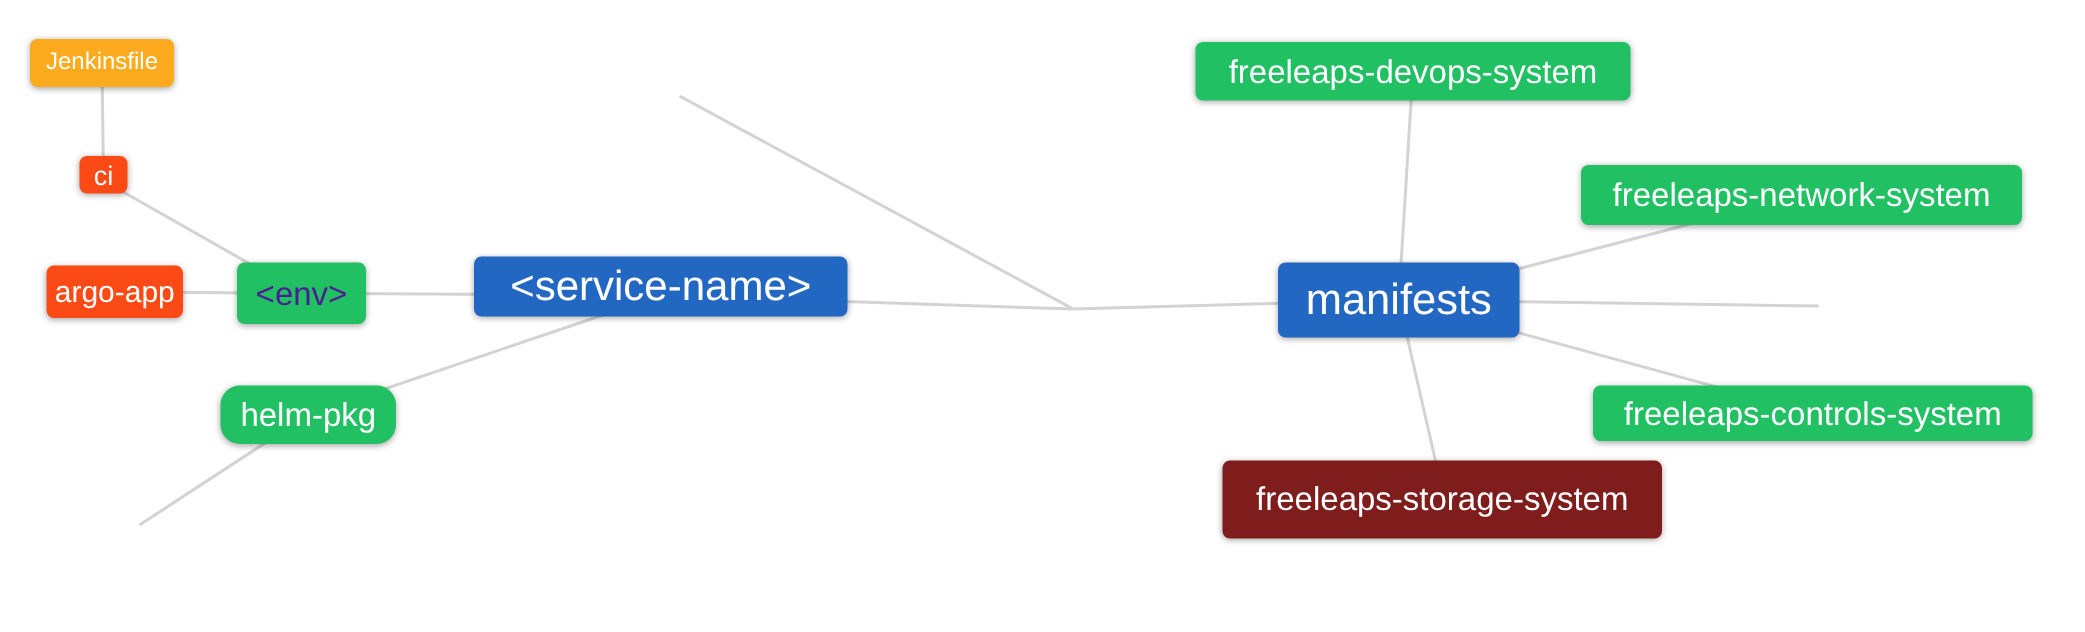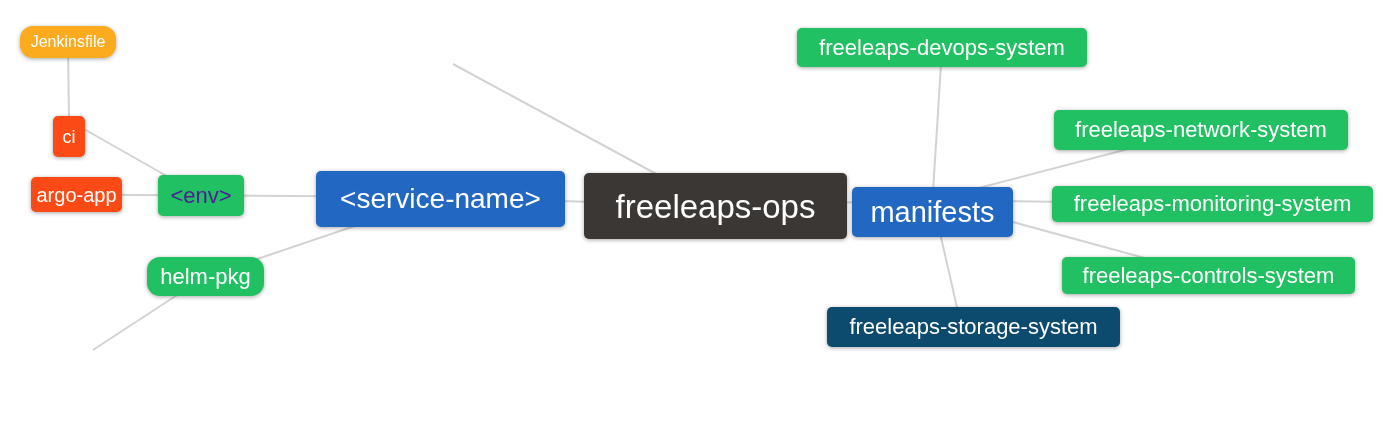--- a/index.html
+++ b/index.html
@@ -61,27 +61,25 @@
       <line x1="440.5" y1="197" x2="715.5" y2="206" stroke="#d3d3d3" stroke-width="2"></line>
       <line x1="453" y1="64" x2="715.5" y2="206" stroke="#d3d3d3" stroke-width="2"></line>
       <line x1="715.5" y1="206" x2="932.5" y2="200" stroke="#d3d3d3" stroke-width="2"></line>
       <line x1="932.5" y1="200" x2="942" y2="47.5" stroke="#d3d3d3" stroke-width="2"></line>
       <line x1="932.5" y1="200" x2="1201" y2="130" stroke="#d3d3d3" stroke-width="2"></line>
       <line x1="932.5" y1="200" x2="1212.5" y2="204" stroke="#d3d3d3" stroke-width="2"></line>
       <line x1="932.5" y1="200" x2="1208.5" y2="275.5" stroke="#d3d3d3" stroke-width="2"></line>
       <line x1="932.5" y1="200" x2="961.5" y2="327" stroke="#d3d3d3" stroke-width="2"></line>
     </svg>
   <div class="node-layer" id="node-layer">
-      <div class="node" style="left: 20px; top: 26px; width: 96px; height: 32px; font-size: 16px; background: rgb(251, 171, 29); color: rgb(255, 255, 255); border-radius: 13px;">Jenkinsfile</div>
-      <div class="node" style="left: 53px; top: 116px; width: 32px; height: 41px; font-size: 18px; background: rgb(251, 74, 21); color: rgb(255, 255, 255);">ci</div>
+      <div class="node" style="left: 20px; top: 26px; width: 96px; height: 32px; font-size: 16px; background: rgb(251, 171, 29); color: rgb(255, 255, 255);">Jenkinsfile</div>
+      <div class="node" style="left: 53px; top: 104px; width: 32px; height: 25px; font-size: 18px; background: rgb(251, 74, 21); color: rgb(255, 255, 255);">ci</div>
       <div class="node" style="left: 31px; top: 177px; width: 91px; height: 35px; font-size: 20px; background: rgb(251, 74, 21); color: rgb(255, 255, 255);">argo-app</div>
       <div class="node" style="left: 158px; top: 175px; width: 86px; height: 41px; font-size: 22px; background: rgb(33, 192, 99); color: #4c1d95;">&lt;env&gt;</div>
       <div class="node" style="left: 147px; top: 257px; width: 117px; height: 39px; font-size: 22px; background: rgb(33, 192, 99); color: rgb(255, 255, 255); border-radius: 13px;">helm-pkg</div>
-      <div class="node" style="left: 316px; top: 171px; width: 249px; height: 56px; font-size: 28px; background: rgb(34, 104, 195); color: rgb(255, 255, 255);">&lt;service-name&gt;</div>
-      <div class="node" style="left: 584px; top: 173px; width: 263px; height: 66px; font-size: 33px; background: rgb(59, 55, 52); color: rgb(255, 255, 255);">freeleaps-ops</div>
-      <div class="node" style="left: 852px; top: 187px; width: 161px; height: 50px; font-size: 29px; background: rgb(34, 104, 195); color: rgb(255, 255, 255);">manifests</div>
+      <div class="node" style="left: 316px; top: 171px; width: 249px; height: 40px; font-size: 28px; background: rgb(34, 104, 195); color: rgb(255, 255, 255);">&lt;service-name&gt;</div>
+      <div class="node" style="left: 852px; top: 175px; width: 161px; height: 50px; font-size: 29px; background: rgb(34, 104, 195); color: rgb(255, 255, 255);">manifests</div>
       <div class="node" style="left: 797px; top: 28px; width: 290px; height: 39px; font-size: 22px; background: rgb(33, 192, 99); color: rgb(255, 255, 255);">freeleaps-devops-system</div>
       <div class="node" style="left: 1054px; top: 110px; width: 294px; height: 40px; font-size: 22px; background: rgb(33, 192, 99); color: rgb(255, 255, 255);">freeleaps-network-system</div>
-      <div class="node" style="left: 1052px; top: 186px; width: 321px; height: 36px; font-size: 22px; background: rgb(33, 192, 99); color: rgb(255, 255, 255);">freeleaps-monitoring-system</div>
       <div class="node" style="left: 1062px; top: 257px; width: 293px; height: 37px; font-size: 22px; background: rgb(33, 192, 99); color: rgb(255, 255, 255);">freeleaps-controls-system</div>
-      <div class="node" style="left: 815px; top: 307px; width: 293px; height: 40px; font-size: 22px; background: #0c4a6e; color: rgb(255, 255, 255); margin-left: 12px;">freeleaps-storage-system</div>
+      <div class="node" style="left: 815px; top: 307px; width: 293px; height: 52px; font-size: 22px; background: #7f1d1d; color: rgb(255, 255, 255);">freeleaps-storage-system</div>
     </div>
 </div>
 
 </body></html>

